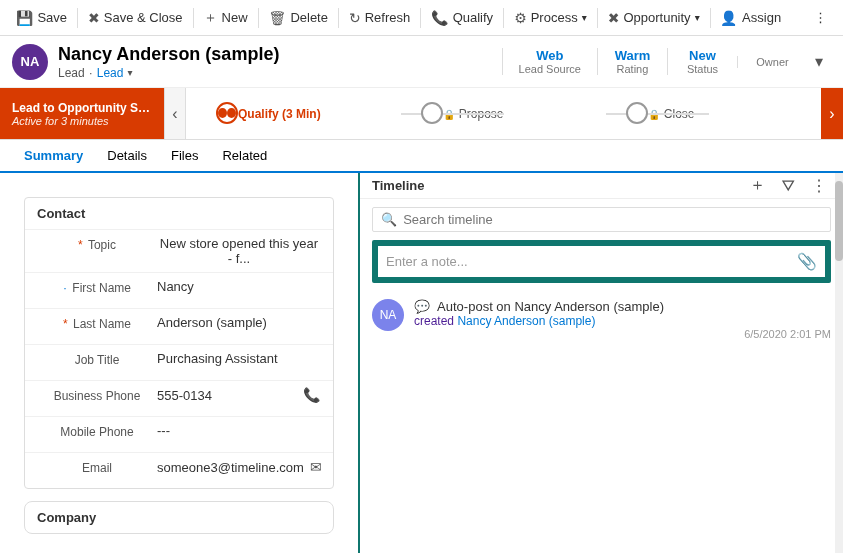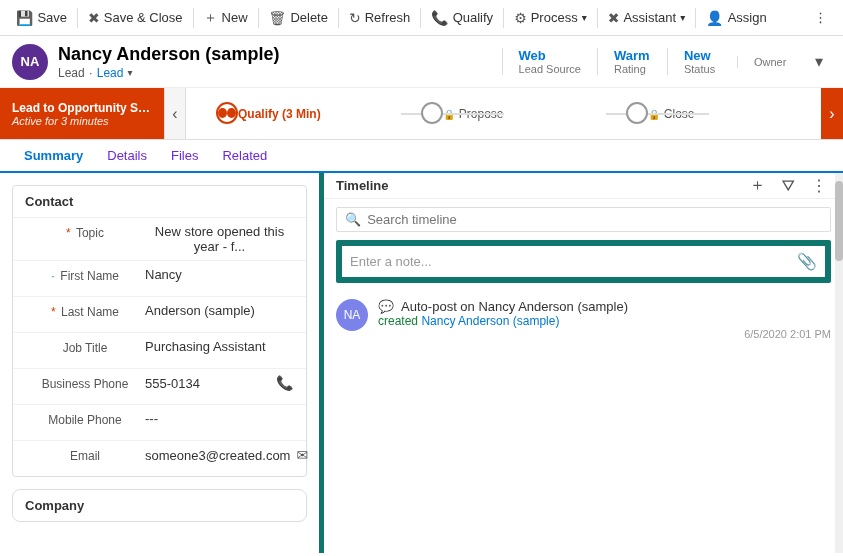--- a/index.html
+++ b/index.html
@@ -32,21 +32,21 @@
       font-size: 13px; font-weight: 600; margin-right: 10px; flex-shrink: 0;
     }
     .header-info { flex: 1; }
     .header-name { font-size: 18px; font-weight: 600; color: #000; }
     .header-sub { font-size: 12px; color: #555; display: flex; align-items: center; gap: 4px; margin-top: 1px; }
     .header-sub a { color: #0078d4; text-decoration: none; }
     .header-meta {
       display: flex; align-items: center; gap: 0; margin-left: auto;
     }
     .meta-item {
-      display: flex; flex-direction: column; 
+      display: flex; flex-direction: column; align-items: center;
       padding: 0 16px; border-left: 1px solid #ddd; min-width: 70px;
     }
     .meta-item:last-of-type { border-right: 1px solid #ddd; }
     .meta-value { font-size: 13px; font-weight: 600; color: #0078d4; }
     .meta-label { font-size: 11px; color: #777; }
     .header-chevron { padding: 4px 8px; cursor: pointer; color: #555; font-size: 16px; }
 
     
     .process-bar {
       display: flex; align-items: stretch; height: 52px;
@@ -83,30 +83,30 @@
     .stage-label { font-size: 12px; color: #555; white-space: nowrap; }
     .stage-label.active { color: #d83b01; font-weight: 600; }
     .process-nav-right { background: #d83b01; color: #fff; border-color: #d83b01; }
 
     
     .tabs {
       display: flex; border-bottom: 2px solid #0078d4; padding: 0 12px;
       background: #fff;
     }
     .tab {
-      padding: 8px 12px; font-size: 13px; cursor: pointer; color: #6d28d9;
+      padding: 8px 12px; font-size: 13px; cursor: pointer; color: #000000;
       border-bottom: 2px solid transparent; margin-bottom: -2px;
     }
     .tab.active { color: #0078d4; font-weight: 600; border-bottom-color: #0078d4; }
 
     
     .content {
       display: flex; height: calc(556px - 36px - 52px - 52px - 36px); overflow: hidden;
     }
-    .left-panel { width: 324px; flex-shrink: 0; overflow-y: auto; border-right: 5px solid #0f766e; padding: 0; }
+    .left-panel { width: 360px; flex-shrink: 0; overflow-y: auto; border-right: 2px solid #0f766e; padding: 12px; }
     .right-panel { flex: 1; overflow-y: auto; padding: 0; position: relative; }
 
     
     .card { margin: 12px; border: 1px solid #ddd; border-radius: 4px; background: #fff; }
     .card-title { padding: 8px 12px; font-weight: 600; font-size: 13px; color: #333; }
     .field-row {
       display: flex; align-items: flex-start; padding: 6px 12px;
       border-top: 1px solid #f0f0f0; min-height: 36px; text-align: center;
     }
     .field-label { width: 120px; flex-shrink: 0; color: #555; font-size: 12px; padding-top: 2px; }
@@ -139,21 +139,21 @@
       display: flex; align-items: flex-start; padding: 8px 12px; gap: 10px;
     }
     .timeline-avatar {
       width: 32px; height: 32px; border-radius: 50%; background: #7b83eb;
       display: flex; align-items: center; justify-content: center; color: #fff; font-size: 12px; flex-shrink: 0;
     }
     .timeline-content { flex: 1; }
     .timeline-post-title { font-size: 13px; color: #333; }
     .timeline-post-title .post-icon { margin-right: 4px; }
     .timeline-post-sub { font-size: 12px; color: #777; }
-    .timeline-post-sub span { color: #15803d; }
+    .timeline-post-sub span { color: #4c1d95; }
     .timeline-date { font-size: 11px; color: #999; text-align: right; }
     .scrollbar-track {
       position: absolute; right: 0; top: 0; bottom: 0; width: 8px; background: #f0f0f0;
     }
     .scrollbar-thumb {
       width: 8px; height: 80px; background: #c0c0c0; border-radius: 4px; margin-top: 8px;
     }
     .company-card { margin: 8px 12px; border: 1px solid #ddd; border-radius: 8px; background: #fff; }
     .company-title { padding: 8px 12px; font-weight: 600; font-size: 13px; color: #333; }
   </style>
@@ -192,21 +192,21 @@
   </button>
   <div class="toolbar-separator"></div>
   <button class="toolbar-btn">
     <span class="icon">⚙</span>
     <span>Process</span>
     <span style="font-size:10px;">▾</span>
   </button>
   <div class="toolbar-separator"></div>
   <button class="toolbar-btn">
     <span class="icon">✖</span>
-    <span>Assistant</span>
+    <span>Opportunity</span>
     <span style="font-size:10px;">▾</span>
   </button>
   <div class="toolbar-separator"></div>
   <button class="toolbar-btn">
     <span class="icon">👤</span>
     <span>Assign</span>
   </button>
   <button class="toolbar-btn toolbar-more">
     <span>⋮</span>
   </button>
@@ -353,21 +353,21 @@
       <div class="field-row">
         <div class="field-label">Mobile Phone</div>
         <div class="field-value">
           <span>---</span>
         </div>
       </div>
 
       <div class="field-row">
         <div class="field-label">Email</div>
         <div class="field-value">
-          <span>someone3@created.com</span>
+          <span>someone3@timeline.com</span>
           <span class="field-icon">✉</span>
         </div>
       </div>
     </div>
 
     <div class="company-card">
       <div class="company-title">Company</div>
     </div>
   </div>
 

